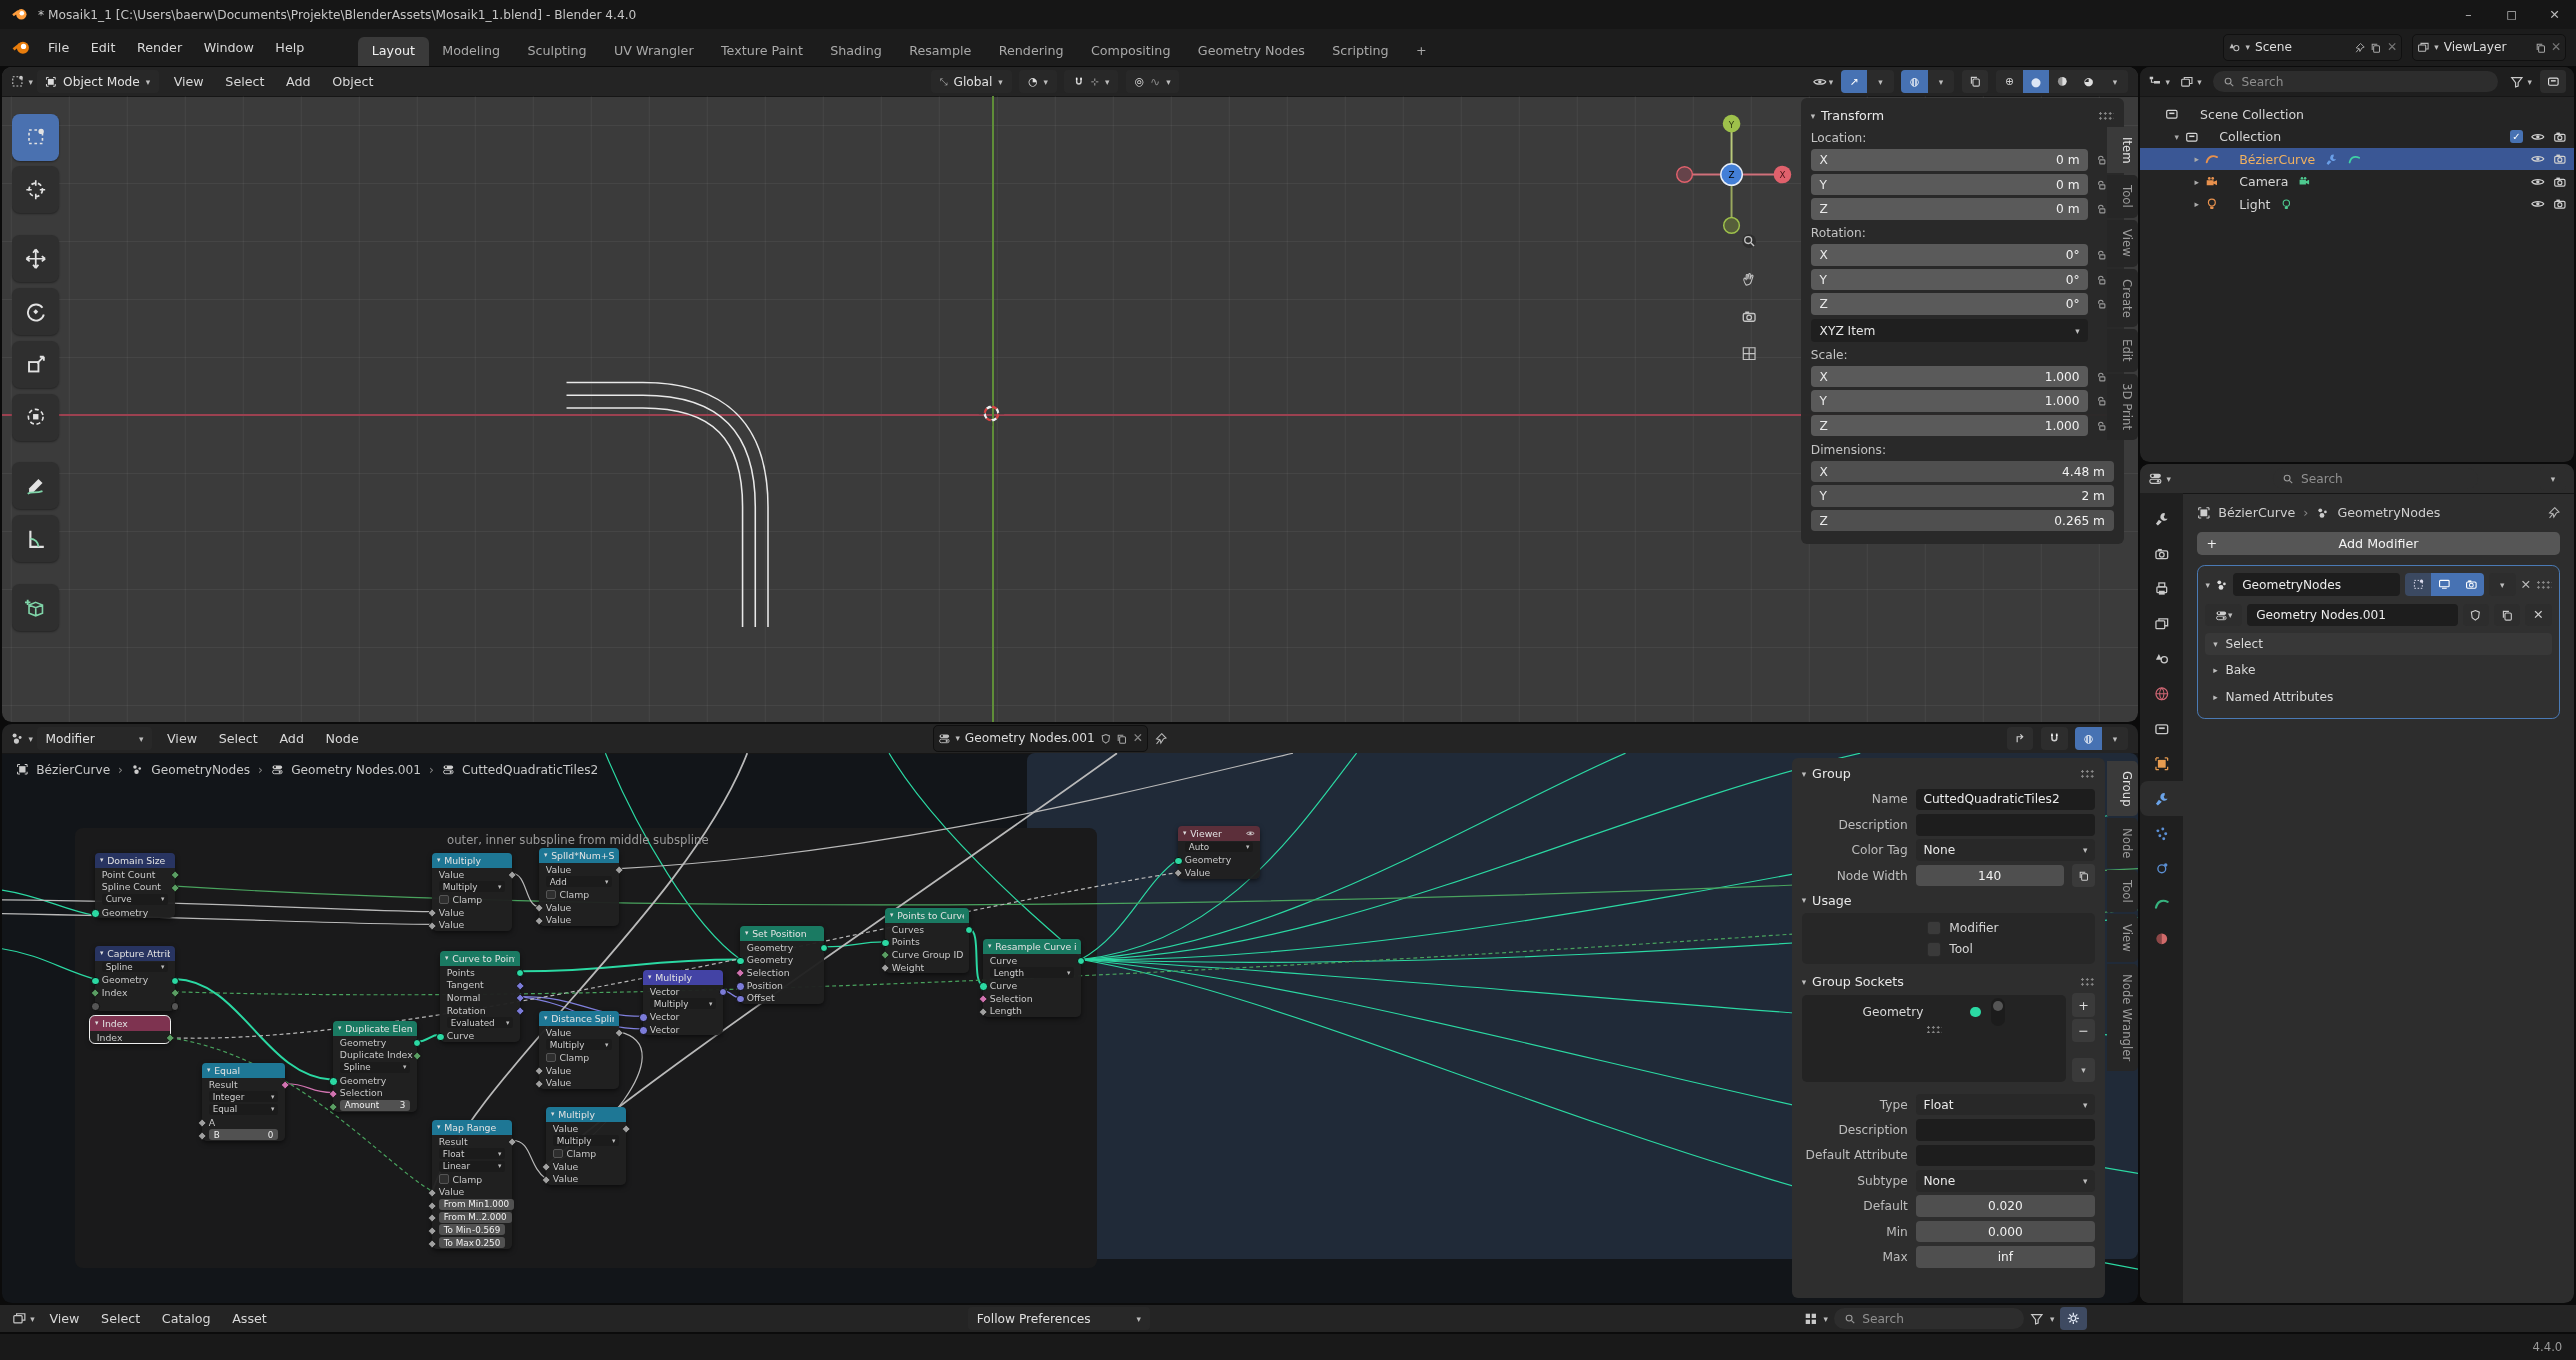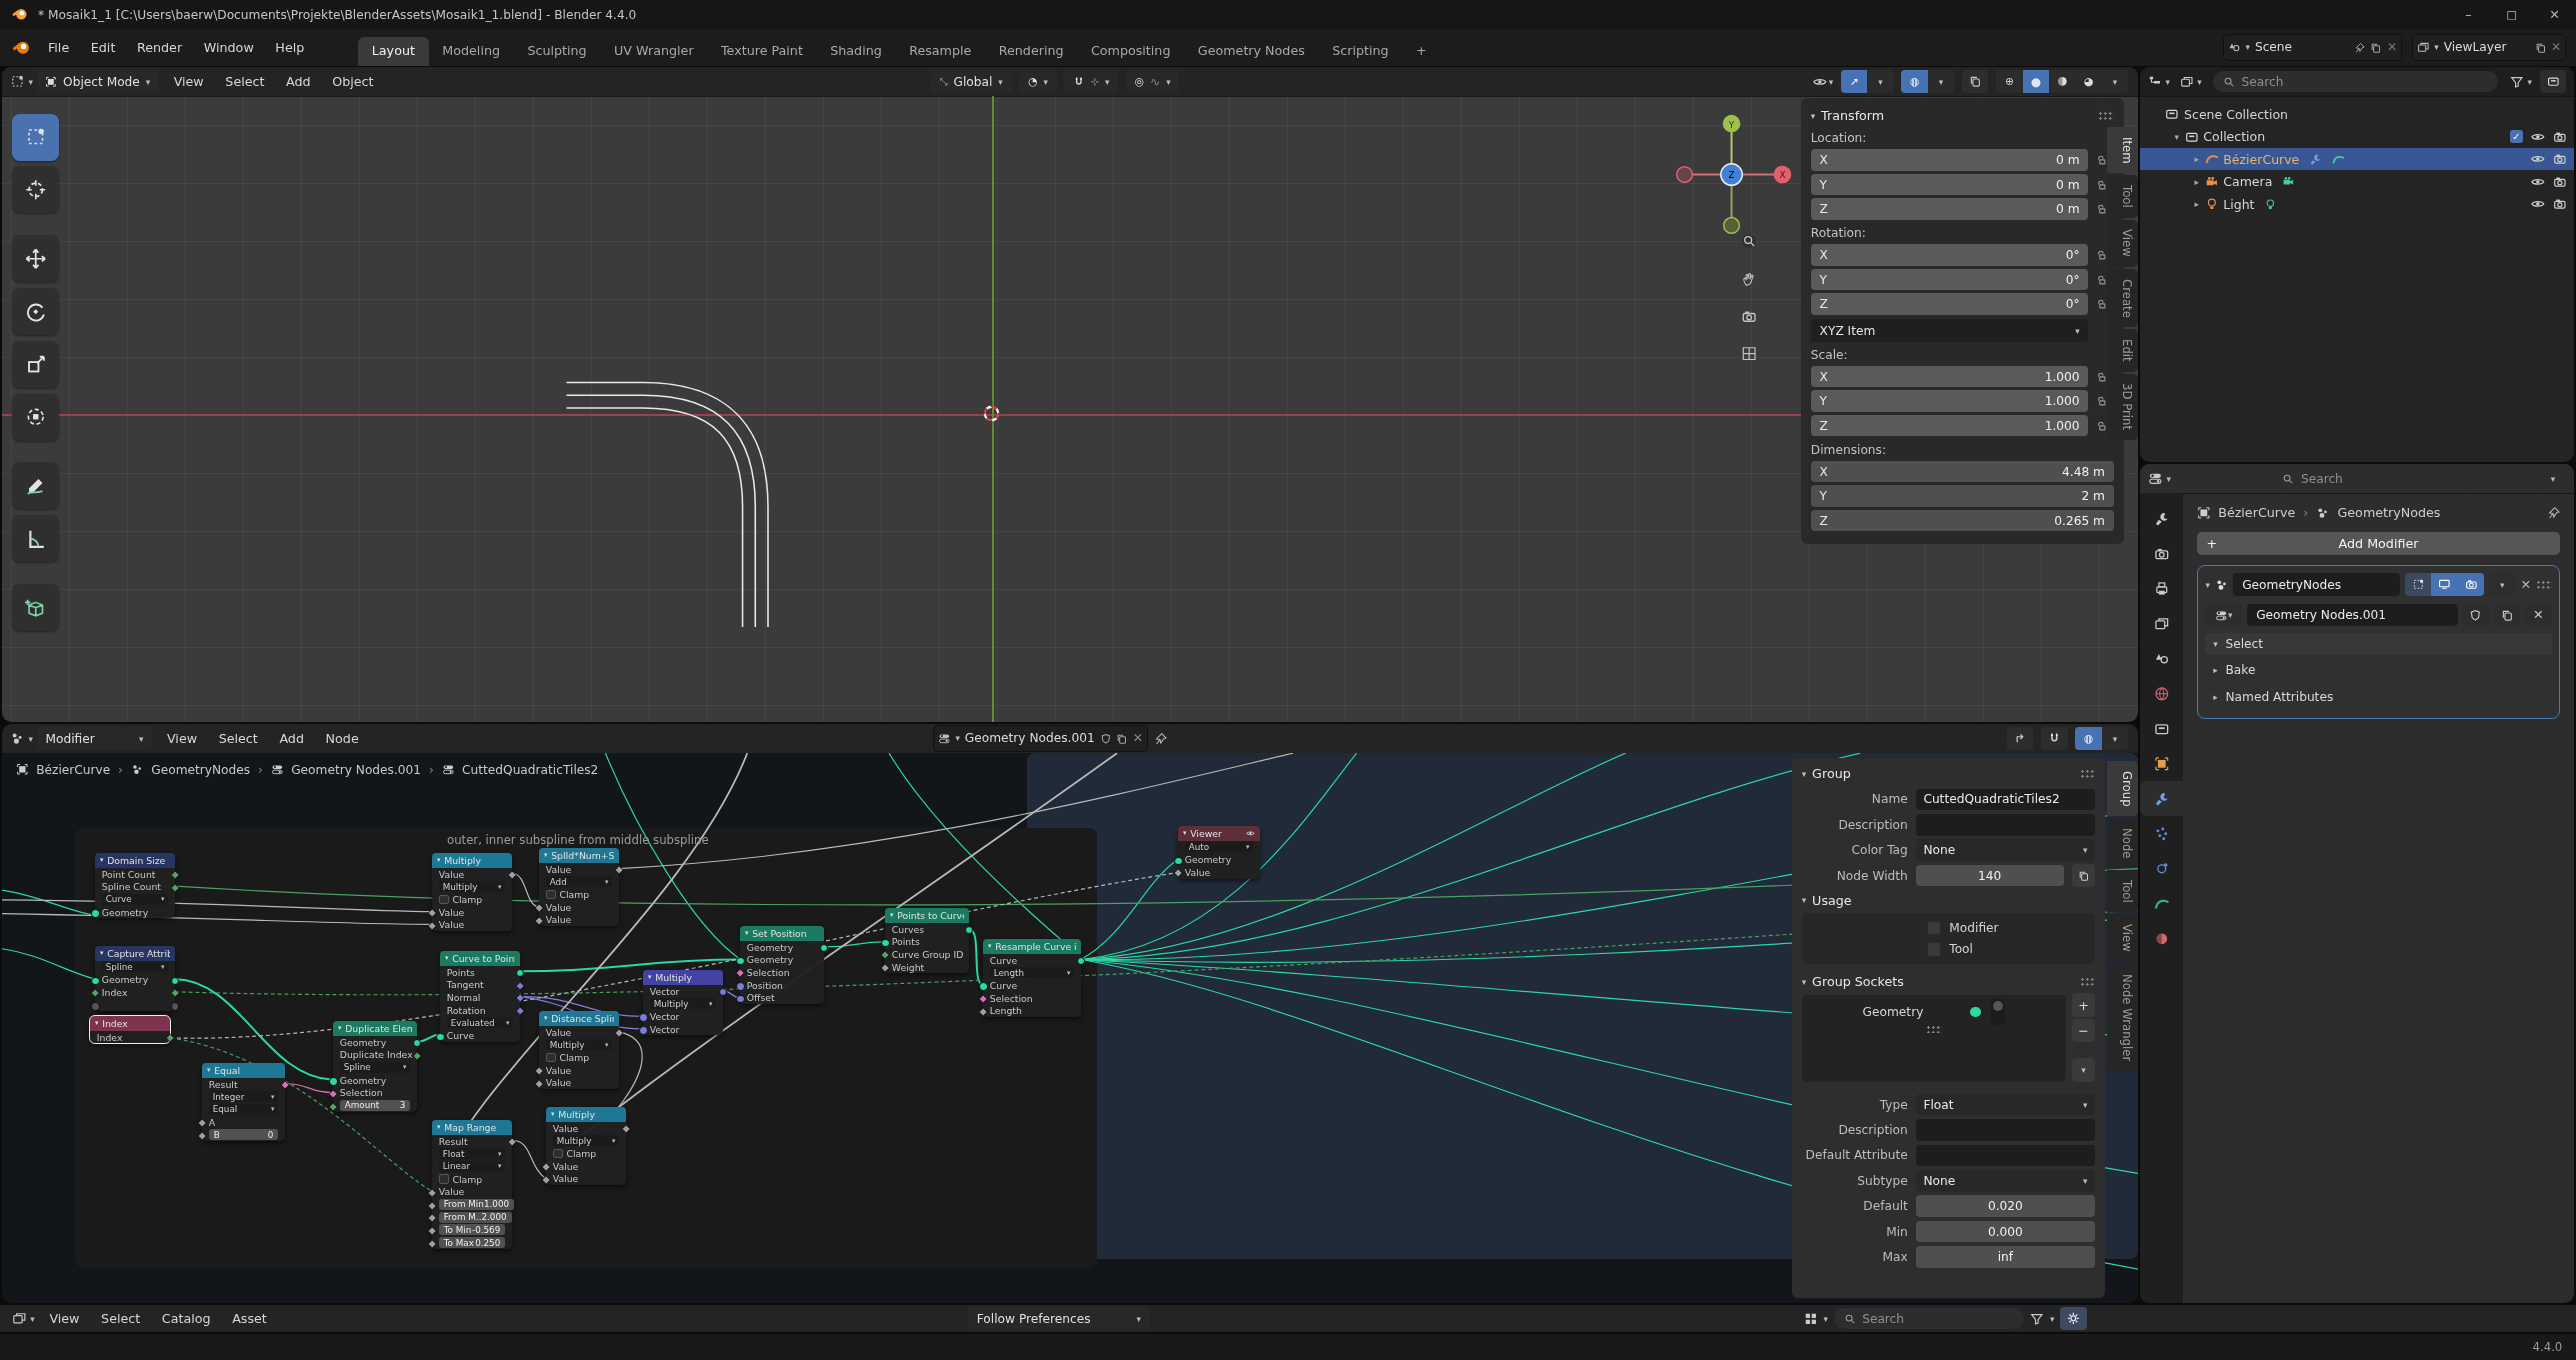--- a/index.html
+++ b/index.html
@@ -99,21 +99,21 @@
   .pill i{width:9.8px;height:9.8px;border-radius:50%;background:#555;}
   .sqbtn{width:23.5px;height:23.5px;background:#3a3a3a;border-radius:3.9px;display:flex;align-items:center;justify-content:center;color:#ddd;margin-bottom:2px;}
 
   
   #outliner{left:2140px;top:67px;width:434px;height:395px;background:#242424;}
   #outliner .ehead{background:#1e1e1e;}
   .search{display:flex;align-items:center;gap:6.8px;background:#2d2d2d;border-radius:11.7px;height:21.5px;padding:0 9.8px;color:#8f8f8f;font-size:12.2px;}
   .orow{display:flex;align-items:center;height:22.5px;padding-right:7.8px;font-size:12.5px;color:#d6d6d6;position:relative;}
   .orow.selected{background:#3a5795;color:#fff;}
   .orow .arr{width:15.6px;color:#aaa;font-size:8.8px;text-align:center;flex:none;}
-  .orow .olabel{margin-left:5px;text-align:center;}
+  .orow .olabel{margin-left:21px;text-align:center;}
   .orow .right{margin-left:auto;display:flex;gap:7.8px;align-items:center;}
   .chk-on{width:13.7px;height:13.7px;background:#4772b3;border-radius:2.9px;color:#fff;font-size:9.8px;display:flex;align-items:center;justify-content:center;}
 
   
   #props{left:2140px;top:464px;width:434px;height:839px;background:#2d2d2d;}
   #ptabs{position:absolute;left:0;top:29px;width:43px;height:810px;background:#1f1f1f;display:flex;flex-direction:column;align-items:center;padding-top:7.8px;}
   .ptab{width:43px;height:35px;display:flex;align-items:center;justify-content:center;}
   .ptab.active{background:#2d2d2d;border-radius:7.8px 0 0 7.8px;}
   #pbody{position:absolute;left:43px;top:29px;width:391px;height:810px;padding:5.9px 13.7px;box-sizing:border-box;}
   .bigbtn{background:#565656;border-radius:4.9px;height:23.5px;display:flex;align-items:center;justify-content:center;color:#f3f3f3;position:relative;font-size:12.7px;}

